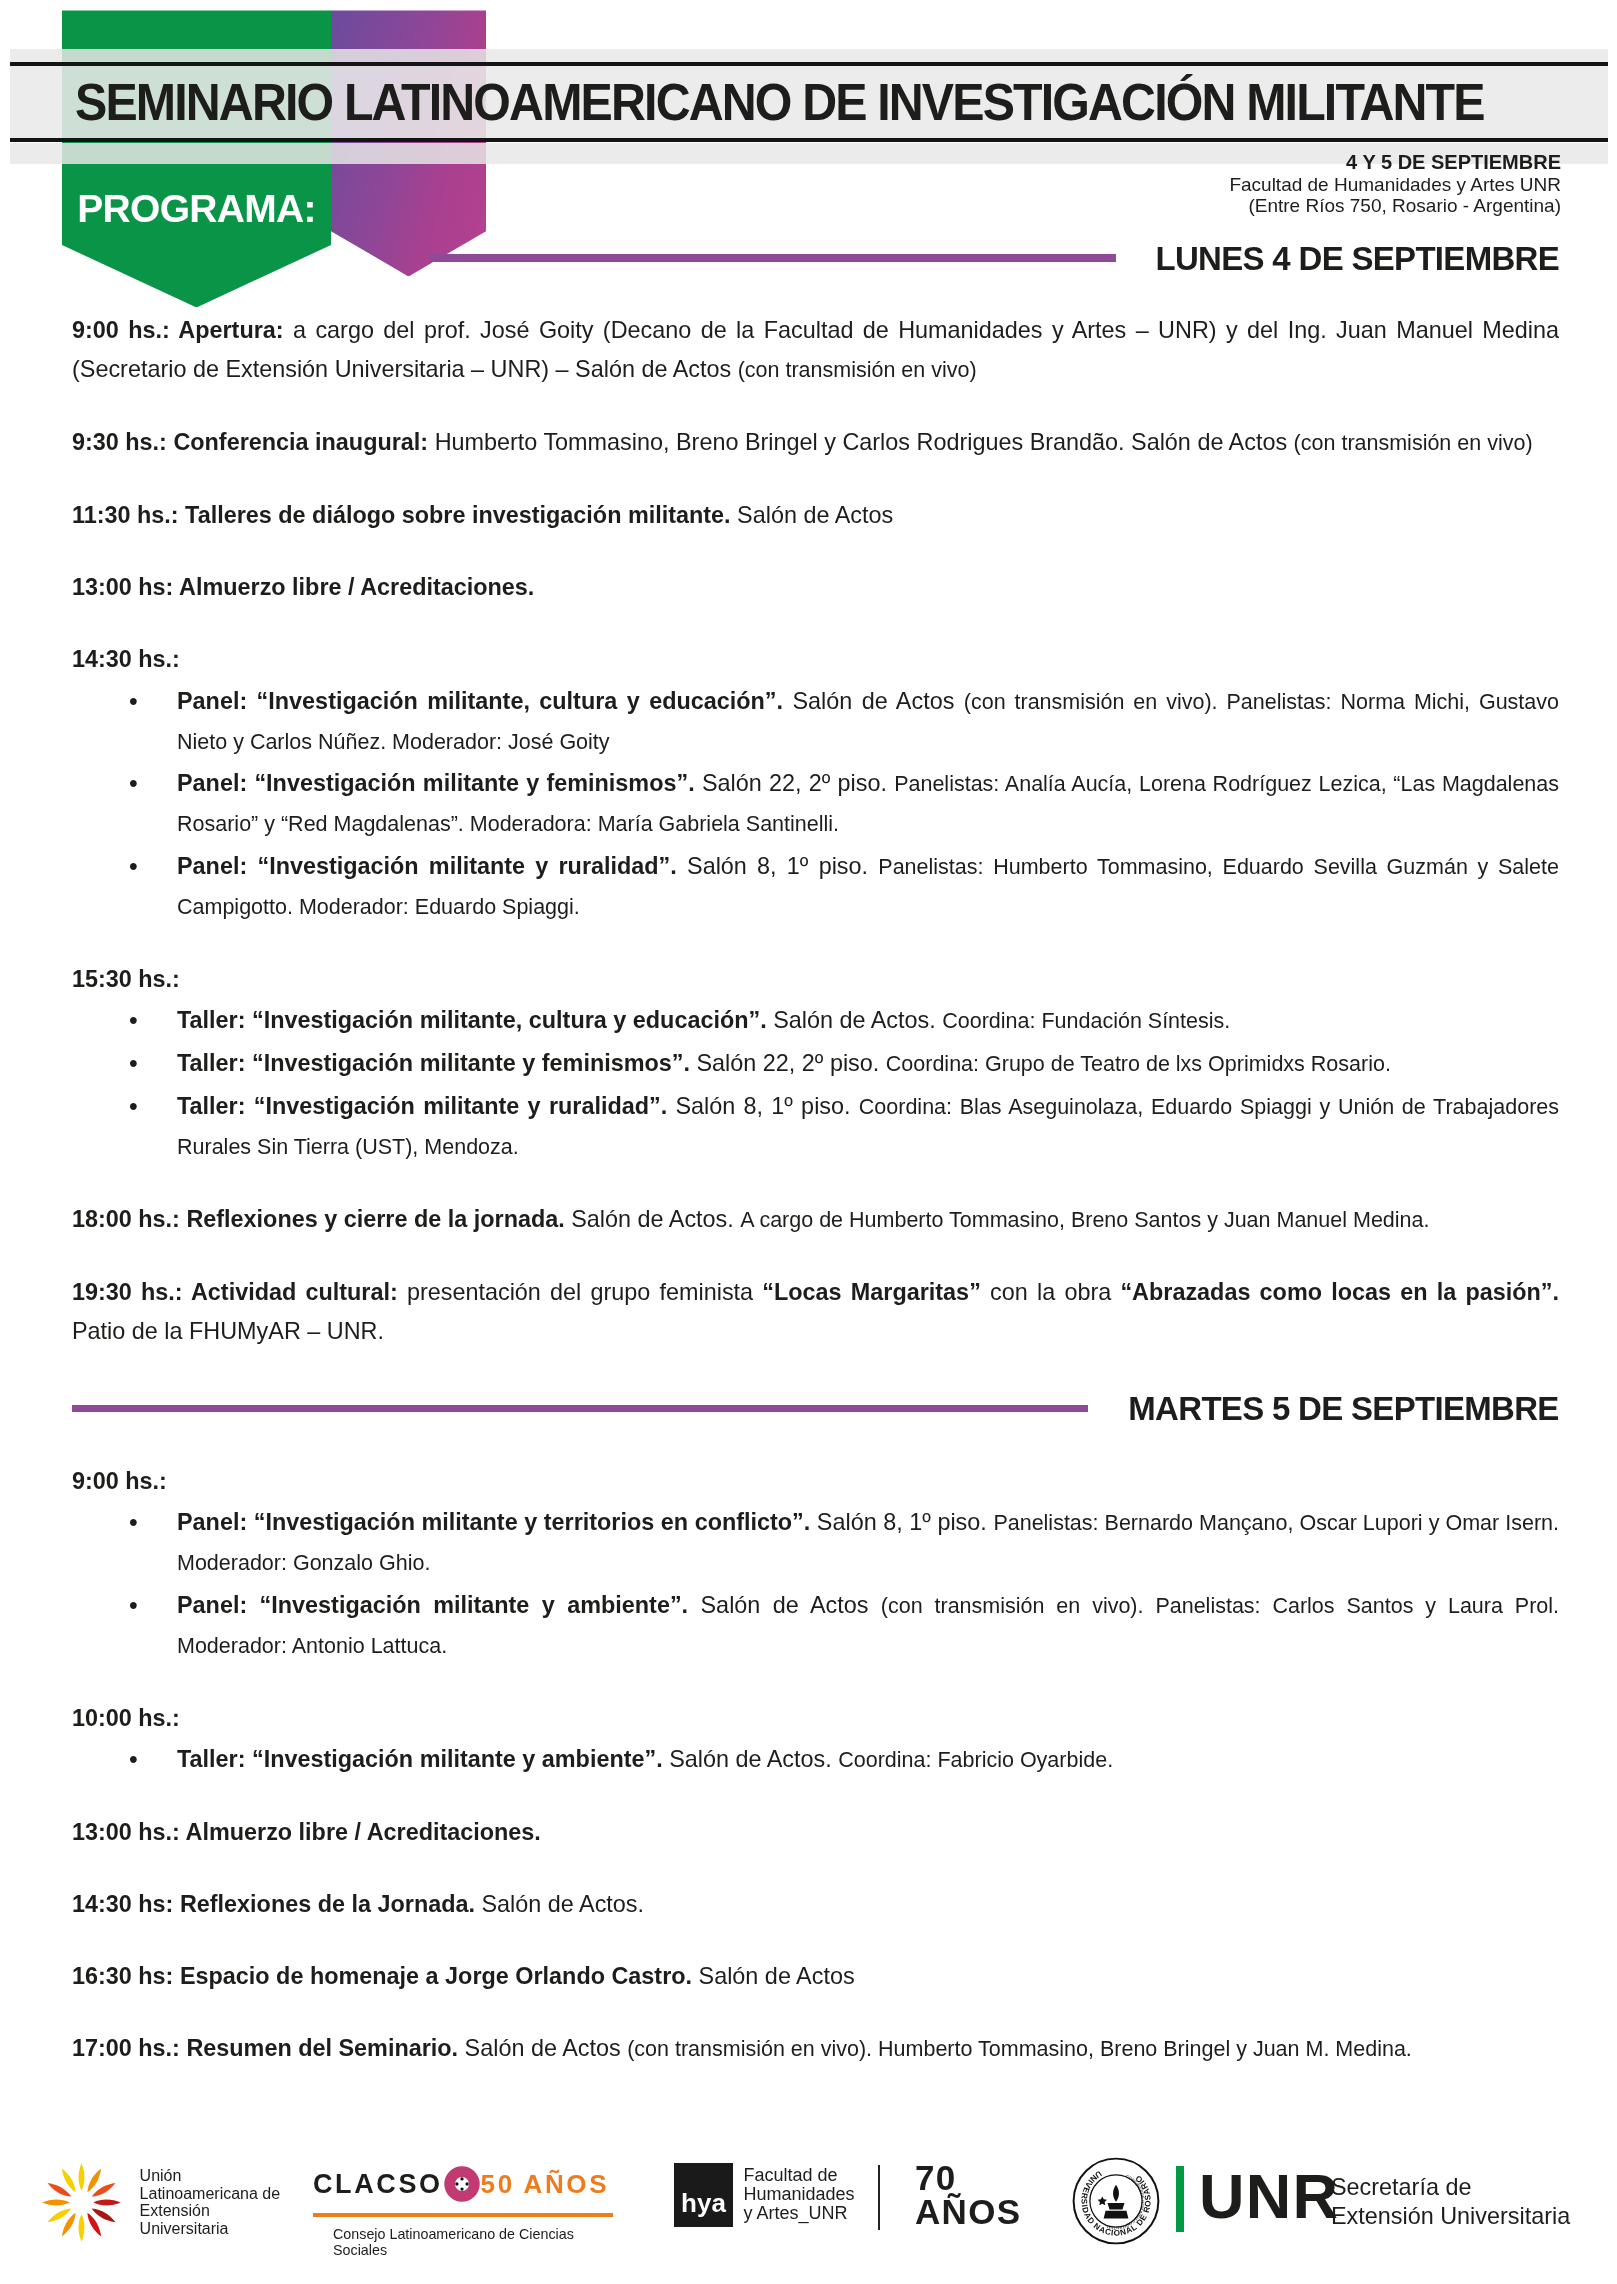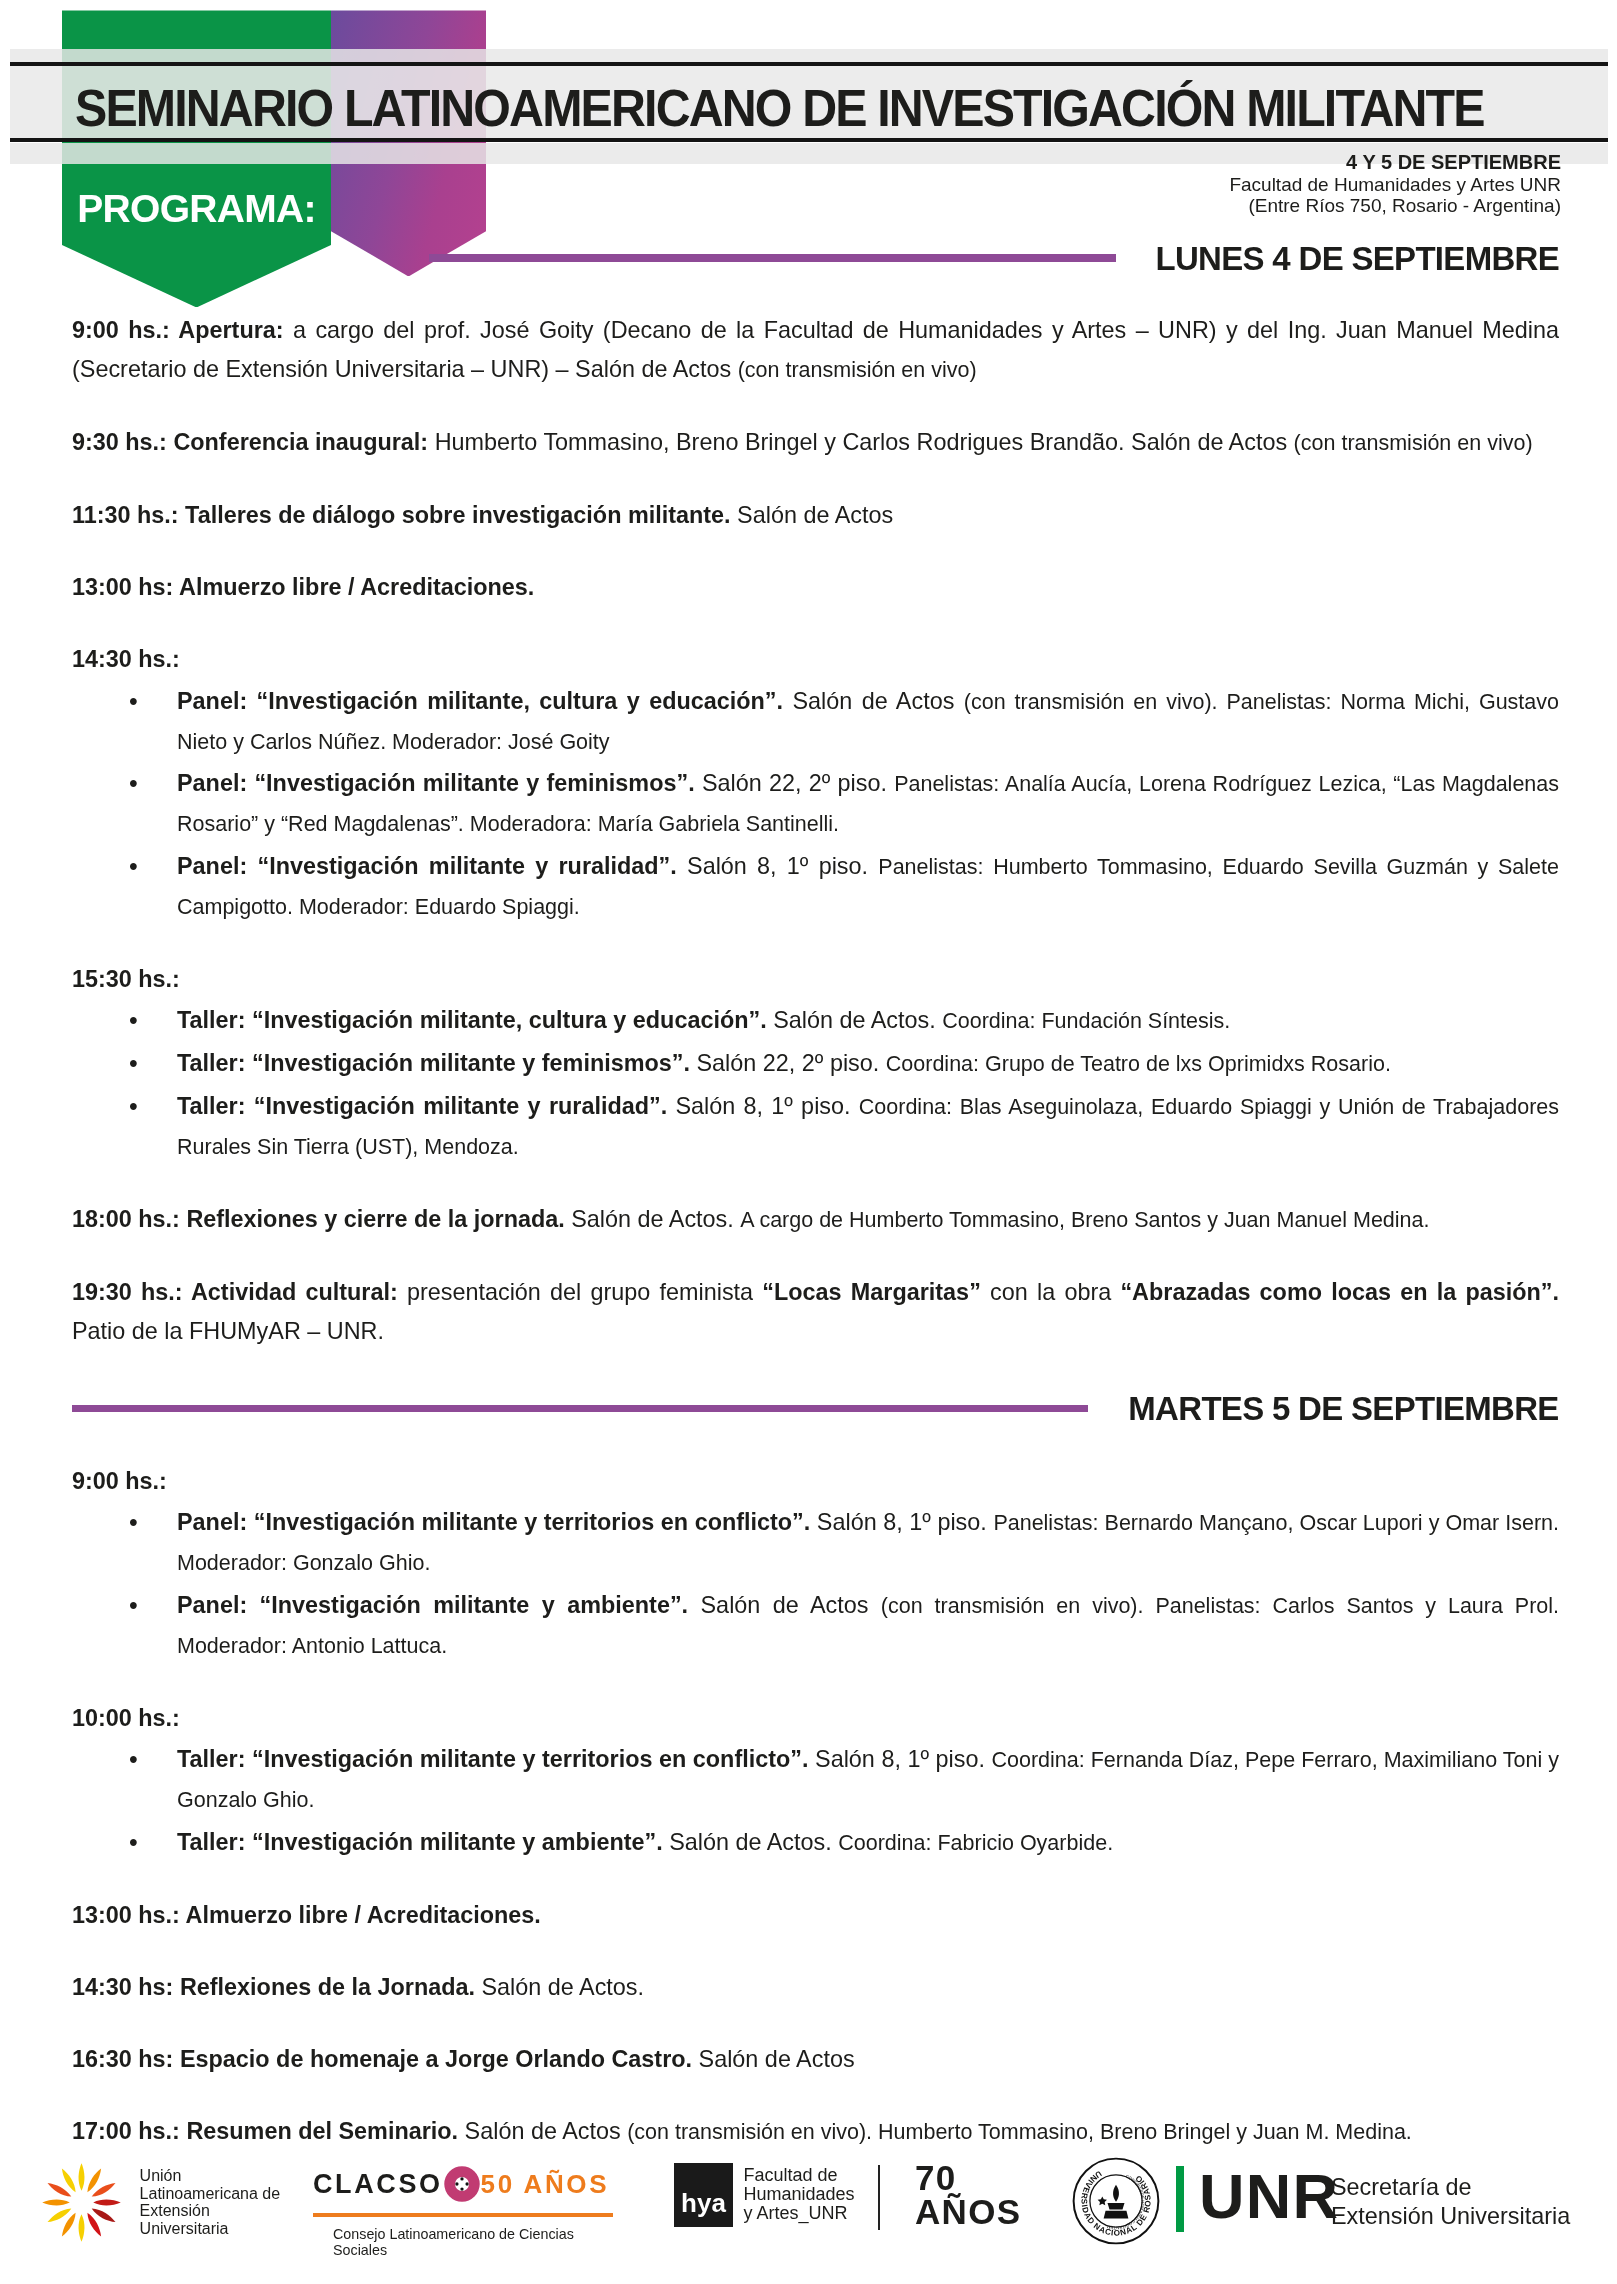--- a/index.html
+++ b/index.html
@@ -15,21 +15,21 @@
      clip-path:polygon(0 0,100% 0,100% 79%,50% 100%,0 79%);z-index:2;}
   .programa{position:absolute;top:177px;left:0;width:100%;text-align:center;color:#ffffff;
      font-size:39px;font-weight:800;letter-spacing:-0.7px;}
 
   
   .strip{position:absolute;left:10.4px;right:10.4px;background:rgba(231,231,231,0.84);z-index:3;}
   .strip1{top:49px;height:13px;}
   .strip2{top:143px;height:21px;}
   .title-band{position:absolute;left:10.4px;right:10.4px;top:62px;height:72px;
      background:rgba(233,233,233,0.88);border-top:4.6px solid #141414;border-bottom:4.6px solid #141414;
-     display:flex;align-items:flex-end;z-index:4;}
+     display:flex;align-items:center;z-index:4;}
   .title-band h1{margin:0 0 0 65px;font-size:52px;font-weight:800;letter-spacing:-2px;white-space:nowrap;
      transform:scaleX(0.93);transform-origin:left center;}
 
   
   .event-info{position:absolute;top:151px;right:57px;text-align:right;z-index:5;}
   .event-info .dates{font-size:20px;font-weight:bold;line-height:23px;}
   .event-info .venue{font-size:19px;line-height:21px;}
 
   
   .content{position:absolute;left:72px;right:59px;top:240px;z-index:5;}
@@ -125,21 +125,20 @@
         <div class="day-title">MARTES 5 DE SEPTIEMBRE</div>
       </div>
       <div class="day-items">
           <p class="item label"><span class="b">9:00 hs.:</span></p>
           <ul class="bullets">
             <li><span class="b">Panel: “Investigación militante y territorios en conflicto”. </span><span class="n">Salón 8, 1º piso. </span><span class="sm">Panelistas: Bernardo Mançano, Oscar Lupori y Omar Isern. Moderador: Gonzalo Ghio.</span></li>
             <li><span class="b">Panel: “Investigación militante y ambiente”. </span><span class="n">Salón de Actos </span><span class="sm">(con transmisión en vivo). Panelistas: Carlos Santos y Laura Prol. Moderador: Antonio Lattuca.</span></li>
           </ul>
           <p class="item label"><span class="b">10:00 hs.:</span></p>
           <ul class="bullets">
-            <li><span class="b">Taller: “Investigación militante y territorios en conflicto”. </span><span class="n">Salón 8, 1º piso. </span><span class="sm">Coordina: Fernanda Díaz, Pepe Ferraro, Maximiliano Toni y Gonzalo Ghio.</span></li>
             <li><span class="b">Taller: “Investigación militante y ambiente”. </span><span class="n">Salón de Actos. </span><span class="sm">Coordina: Fabricio Oyarbide.</span></li>
           </ul>
           <p class="item"><span class="b">13:00 hs.: Almuerzo libre / Acreditaciones.</span></p>
           <p class="item"><span class="b">14:30 hs: Reflexiones de la Jornada. </span><span class="n">Salón de Actos.</span></p>
           <p class="item"><span class="b">16:30 hs: Espacio de homenaje a Jorge Orlando Castro. </span><span class="n">Salón de Actos</span></p>
           <p class="item"><span class="b">17:00 hs.: Resumen del Seminario. </span><span class="n">Salón de Actos </span><span class="sm">(con transmisión en vivo). Humberto Tommasino, Breno Bringel y Juan M. Medina.</span></p>
         </div>
     </section>
   </main>
 

